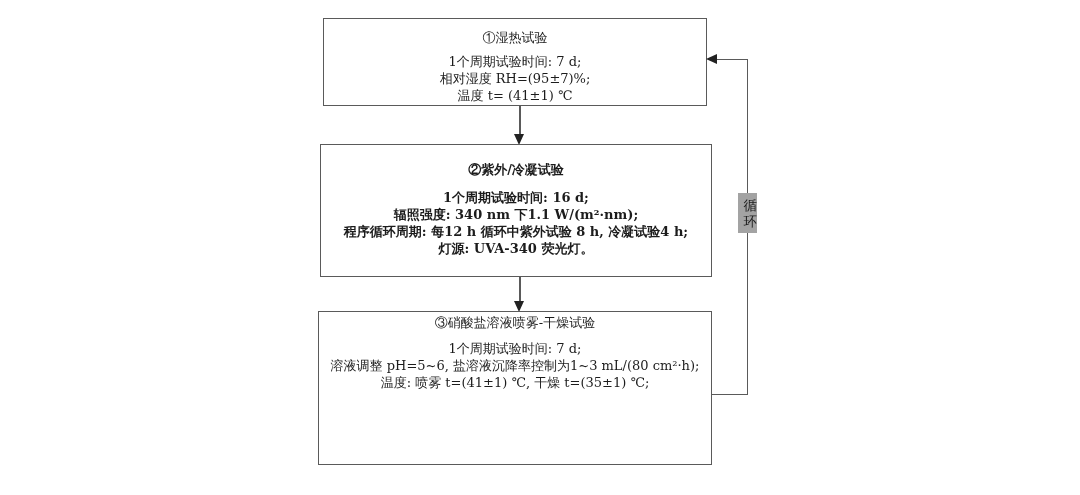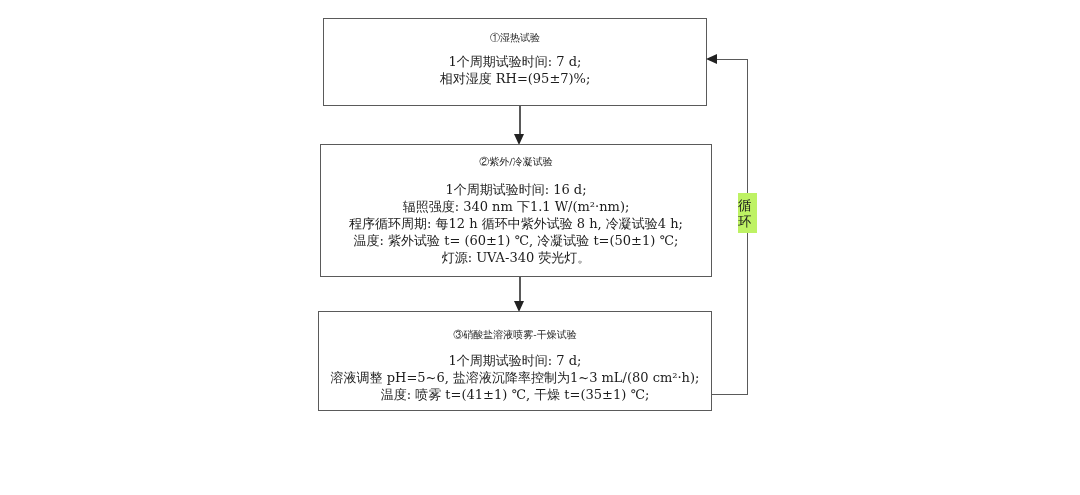--- a/index.html
+++ b/index.html
@@ -13,34 +13,34 @@
     overflow: hidden;
   }
   .box {
     position: absolute;
     box-sizing: border-box;
     border: 1.5px solid #5a5a5a;
     background: #ffffff;
     text-align: center;
   }
   .box-title {
-    font-size: 10px;
+    font-size: 13px;
     line-height: 18px;
     white-space: nowrap;
   }
   .box-line {
     font-size: 13px;
     line-height: 17px;
     white-space: nowrap;
   }
   #box1 { left: 323px; top: 18px;  width: 384px; height: 88px;  padding-top: 10px; }
   #box1 .box-title { margin-bottom: 6px; }
-  #box2 { left: 320px; top: 144px; width: 392px; height: 133px; padding-top: 8px; }
+  #box2 { left: 320px; top: 144px; width: 392px; height: 133px; padding-top: 16px; font-weight: bold; }
   #box2 .box-title { margin-bottom: 10px; }
-  #box3 { left: 318px; top: 311px; width: 394px; height: 100px; padding-top: 14px; }
+  #box3 { left: 318px; top: 311px; width: 394px; height: 154px; padding-top: 2px; }
   #box3 .box-title { margin-bottom: 8px; }
 
   .hline, .vline { position: absolute; background: #5a5a5a; }
   .tri { position: absolute; width: 0; height: 0; }
   .tri-down {
     border-left: 5.5px solid transparent;
     border-right: 5.5px solid transparent;
     border-top: 11px solid #222222;
   }
   .tri-left {
@@ -61,24 +61,24 @@
   #loop-vert   { left: 746.5px; top: 59px; width: 1.5px; height: 336px; }
   #loop-top    { left: 717px; top: 58.5px; width: 31px; height: 1.5px; }
   #loop-head   { left: 706px; top: 54px; }
 
   #cycle-label {
     position: absolute;
     left: 738px;
     top: 193px;
     width: 19px;
     padding: 4px 0;
-    background: #bef264;
+    background: #a3a3a3;
     font-size: 13.5px;
     line-height: 16px;
-    text-align: left;
+    text-align: right;
     word-break: break-all;
     z-index: 2;
   }
 
   #caption {
     position: absolute;
     left: 0;
     right: 0;
     top: 457px;
     text-align: center;
@@ -90,31 +90,31 @@
 </style>
 </head>
 <body>
 
 <div id="stage">
 
   <div class="box" id="box1">
     <div class="box-title">①湿热试验</div>
     <div class="box-line">1个周期试验时间: 7 d;</div>
     <div class="box-line">相对湿度 RH=(95±7)%;</div>
+    <div class="box-line">温度 t= (41±1) ℃</div>
   </div>
 
   <div class="vline" id="arrow12-line"></div>
   <div class="tri tri-down" id="arrow12-head"></div>
 
   <div class="box" id="box2">
     <div class="box-title">②紫外/冷凝试验</div>
     <div class="box-line">1个周期试验时间: 16 d;</div>
     <div class="box-line">辐照强度: 340 nm 下1.1 W/(m²·nm);</div>
     <div class="box-line">程序循环周期: 每12 h 循环中紫外试验 8 h, 冷凝试验4 h;</div>
-    <div class="box-line">温度: 紫外试验 t= (60±1) ℃, 冷凝试验 t=(50±1) ℃;</div>
     <div class="box-line">灯源: UVA-340 荧光灯。</div>
   </div>
 
   <div class="vline" id="arrow23-line"></div>
   <div class="tri tri-down" id="arrow23-head"></div>
 
   <div class="box" id="box3">
     <div class="box-title">③硝酸盐溶液喷雾-干燥试验</div>
     <div class="box-line">1个周期试验时间: 7 d;</div>
     <div class="box-line">溶液调整 pH=5~6, 盐溶液沉降率控制为1~3 mL/(80 cm²·h);</div>

